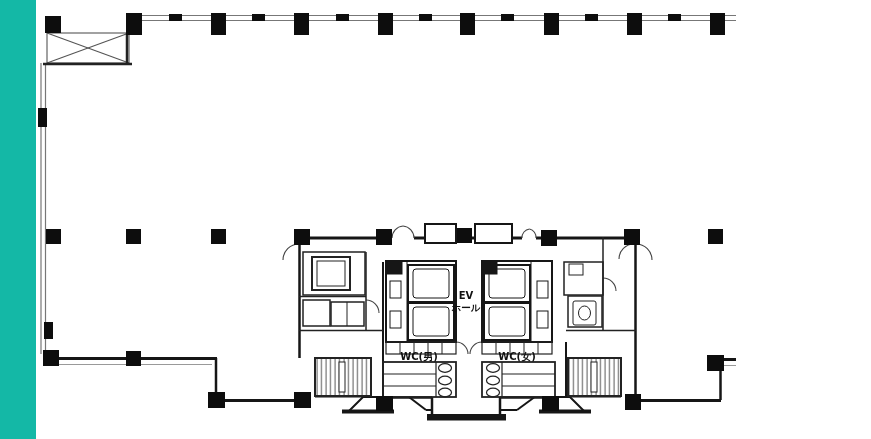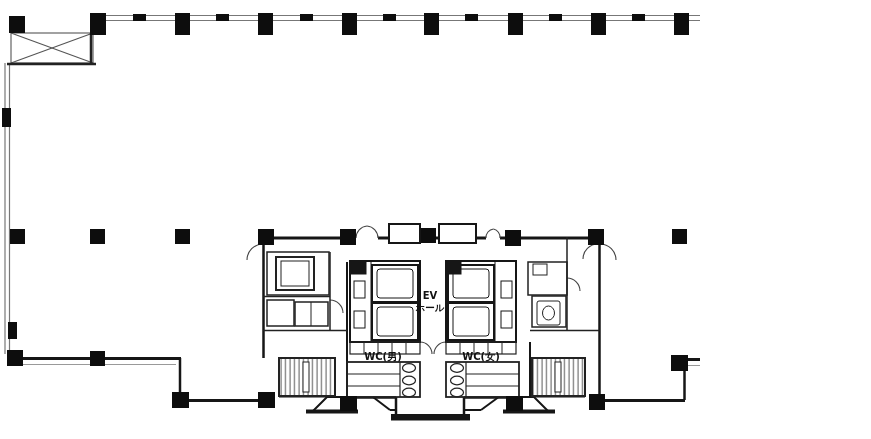--- a/index.html
+++ b/index.html
@@ -2,20 +2,21 @@
 <html><head>
 <meta charset="utf-8">
 <style>
   html,body{margin:0;padding:0;background:#ffffff;}
   .stage{
     position:relative;
     width:700px;height:439px;
     background:#14b8a6;
     font-family:"DejaVu Sans","Liberation Sans",sans-serif;
     overflow:hidden;
+    padding-left:36px;
   }
   svg{display:block;}
   text{
     font-family:"DejaVu Sans","Liberation Sans",sans-serif;
     font-weight:bold;
     fill:#111111;
   }
 </style>
 </head>
 <body>

